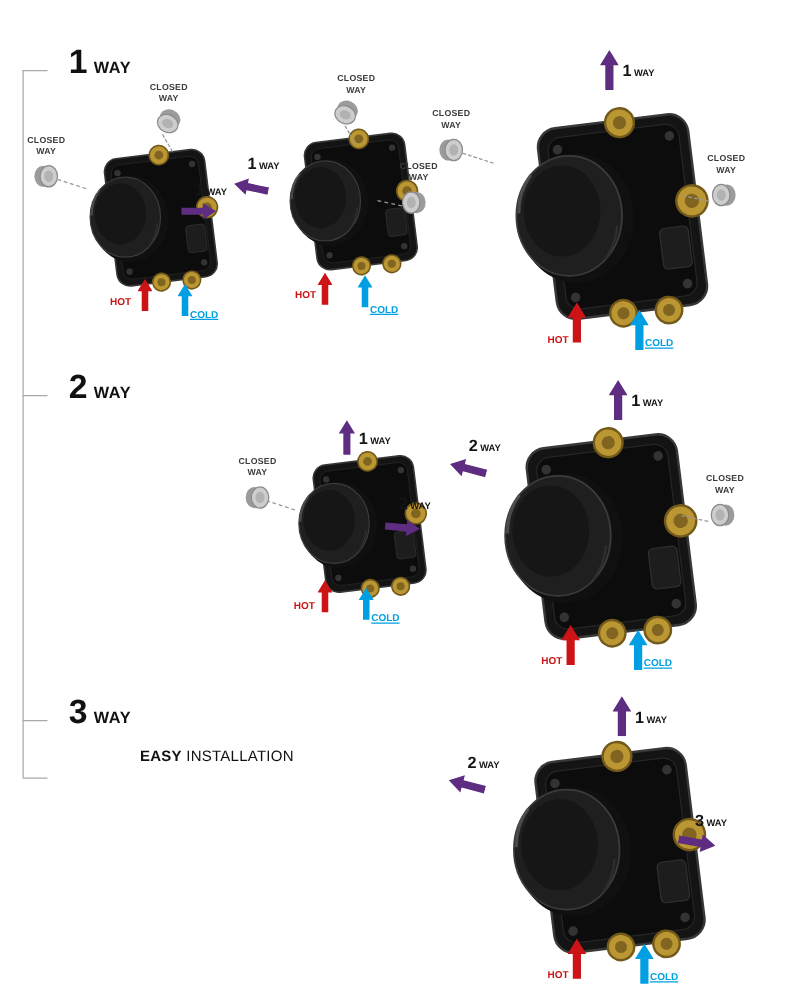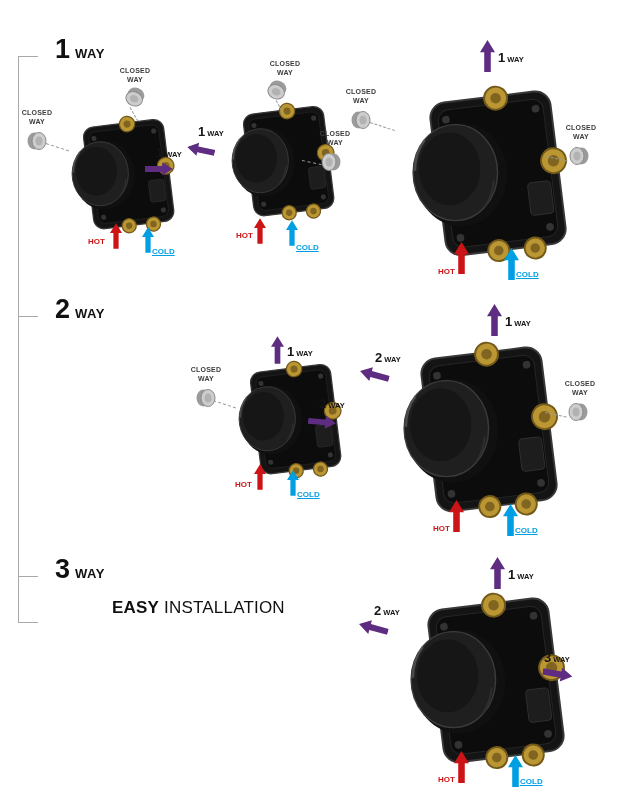--- a/index.html
+++ b/index.html
@@ -7,21 +7,21 @@
   body { font-family:"Liberation Sans", sans-serif; }
   .page { position:relative; width:643px; height:800px; background:#fff; overflow:hidden; }
 
   .bracket-v { position:absolute; border-left:1.5px solid #a9a9a9; }
   .bracket-h { position:absolute; border-top:1.5px solid #a9a9a9; }
 
   .sec { position:absolute; display:inline-flex; align-items:baseline; gap:5px; color:#111; }
   .sec .num { font-size:27px; font-weight:bold; line-height:1; }
   .sec .way { font-size:13px; font-weight:bold; letter-spacing:.5px; }
 
-  .tagline { position:absolute; font-size:17px; color:#111; letter-spacing:.2px; white-space:nowrap; }
+  .tagline { position:absolute; font-size:12px; color:#111; letter-spacing:.2px; white-space:nowrap; }
   .tagline .bold { font-weight:bold; }
 
   .diagram { position:absolute; }
   .valve   { position:absolute; }
 
   .closed-label { position:absolute; width:42px; text-align:center; font-size:7px; line-height:1.25;
                   color:#3c3c3c; font-weight:bold; letter-spacing:.2px; }
   .closed-label span { display:block; }
 
   .dash { position:absolute; border-top:1.5px dashed #9a9a9a; transform-origin:0 50%; }
@@ -316,21 +316,21 @@
       <span class="wnum">1</span><span class="wtxt">WAY</span>
     </div>
 
     <div class="way-label" style="left:16px;top:48px">
       <span class="wnum">2</span><span class="wtxt">WAY</span>
     </div>
     <svg class="arr" style="left:8px;top:60px;transform:rotate(-75deg)" width="15" height="30" viewBox="0 0 16 34">
         <path d="M8 0 L16 13 L11.5 13 L11.5 34 L4.5 34 L4.5 13 L0 13 Z" fill="#5e2d82"></path>
       </svg>
 
-    <div class="way-label" style="left:186px;top:95px">
+    <div class="way-label" style="left:198px;top:95px">
       <span class="wnum">3</span><span class="wtxt">WAY</span>
     </div>
     <svg class="arr" style="left:192px;top:106px;transform:rotate(100deg)" width="15" height="30" viewBox="0 0 16 34">
         <path d="M8 0 L16 13 L11.5 13 L11.5 34 L4.5 34 L4.5 13 L0 13 Z" fill="#5e2d82"></path>
       </svg>
 
     <div class="temp hot" style="left:80px;top:222px">HOT</div>
     <svg class="arr" style="left:96px;top:196px" width="15" height="36" viewBox="0 0 16 34">
         <path d="M8 0 L16 13 L11.5 13 L11.5 34 L4.5 34 L4.5 13 L0 13 Z" fill="#cc1417"></path>
       </svg>

